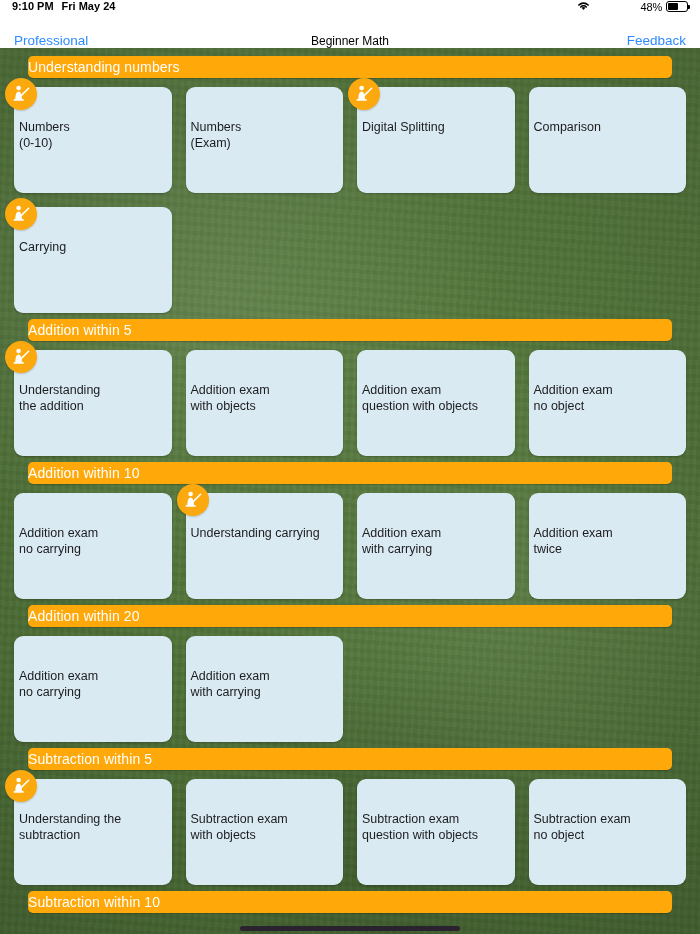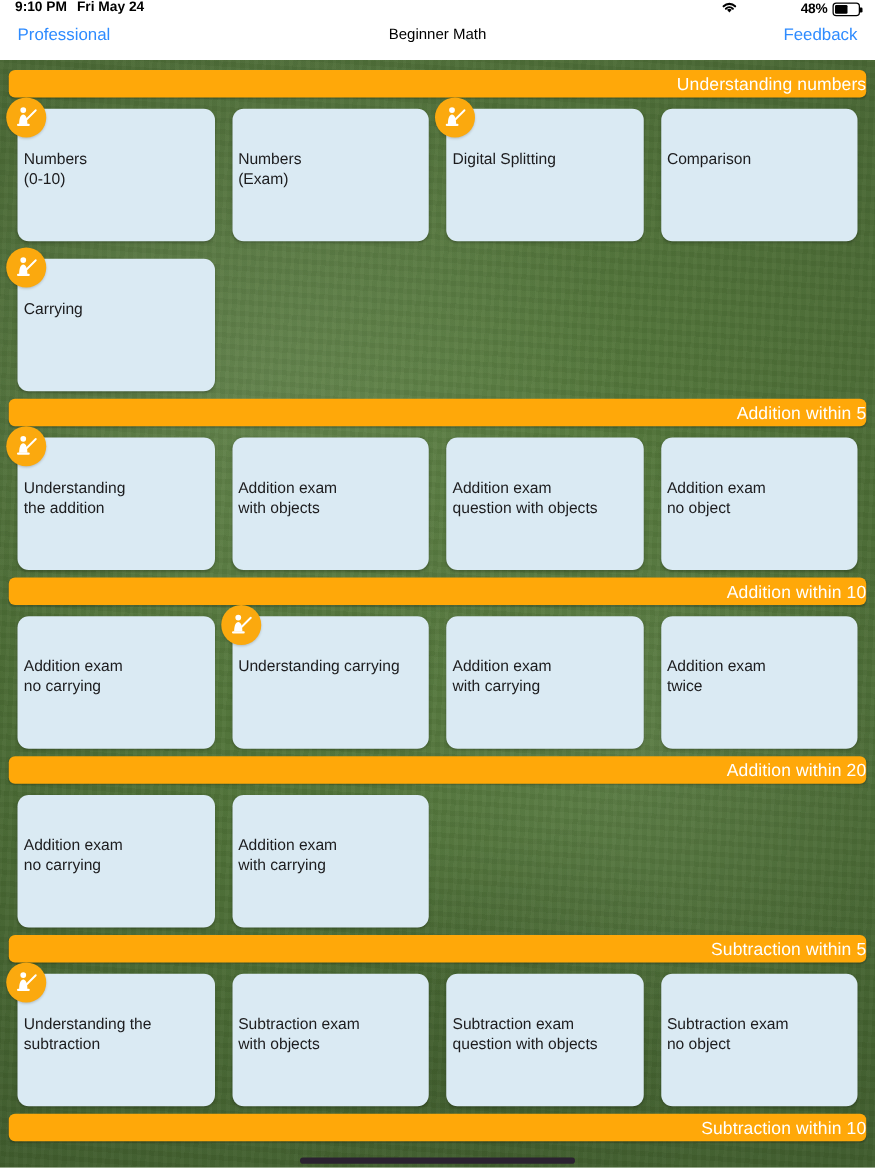--- a/index.html
+++ b/index.html
@@ -42,21 +42,21 @@
     white-space: nowrap;
   }
   .status-spacer { flex: 1; }
   .status-right {
     display: flex;
     align-items: center;
     gap: 4px;
     white-space: nowrap;
   }
   .wifi-icon { display: block; }
-  .battery-pct { font-size: 11px; font-weight: 700; letter-spacing: -0.2px; margin-left: 46px; }
+  .battery-pct { font-size: 11px; font-weight: 400; letter-spacing: -0.2px; margin-left: 46px; }
   .battery {
     position: relative;
     width: 22px;
     height: 11px;
     border: 1px solid #000;
     border-radius: 3px;
     box-sizing: border-box;
   }
   .battery::after {
     content: "";
@@ -77,21 +77,21 @@
     background: #000;
     border-radius: 1px;
   }
 
   
   .nav-bar {
     position: relative;
     height: 28px;
     background: #ffffff;
     display: flex;
-    align-items: flex-start;
+    align-items: flex-end;
     padding: 0 14px;
     box-sizing: border-box;
   }
   .nav-link {
     font-size: 13.5px;
     color: #2e8bff;
     cursor: pointer;
     white-space: nowrap;
   }
   .nav-title {
@@ -120,27 +120,27 @@
       radial-gradient(ellipse 40% 30% at 55% 88%, rgba(0,0,0,0.10), rgba(0,0,0,0) 70%),
       radial-gradient(ellipse 80% 60% at 50% 50%, rgba(0,0,0,0) 35%, rgba(0,0,0,0.18) 100%),
       repeating-linear-gradient(92deg, rgba(255,255,255,0.022) 0px, rgba(255,255,255,0.022) 3px, rgba(0,0,0,0.02) 3px, rgba(0,0,0,0.02) 7px),
       repeating-linear-gradient(4deg, rgba(0,0,0,0.025) 0px, rgba(0,0,0,0.025) 4px, rgba(255,255,255,0.018) 4px, rgba(255,255,255,0.018) 9px),
       linear-gradient(175deg, #5a7f40 0%, #527539 45%, #4e7137 100%);
   }
 
   .section { margin: 0 0 6px 0; }
 
   .section-header {
-    margin: 0 7px;
+    margin: 0 28px;
     height: 22px;
     background: #FFA809;
     border-radius: 5px;
     display: flex;
     align-items: center;
-    justify-content: flex-end;
+    justify-content: flex-start;
     color: #ffffff;
     font-size: 14px;
     letter-spacing: 0.1px;
     box-shadow: 0 1px 1px rgba(0,0,0,0.18);
   }
 
   .card-grid {
     display: grid;
     grid-template-columns: repeat(4, 1fr);
     gap: 14px;

